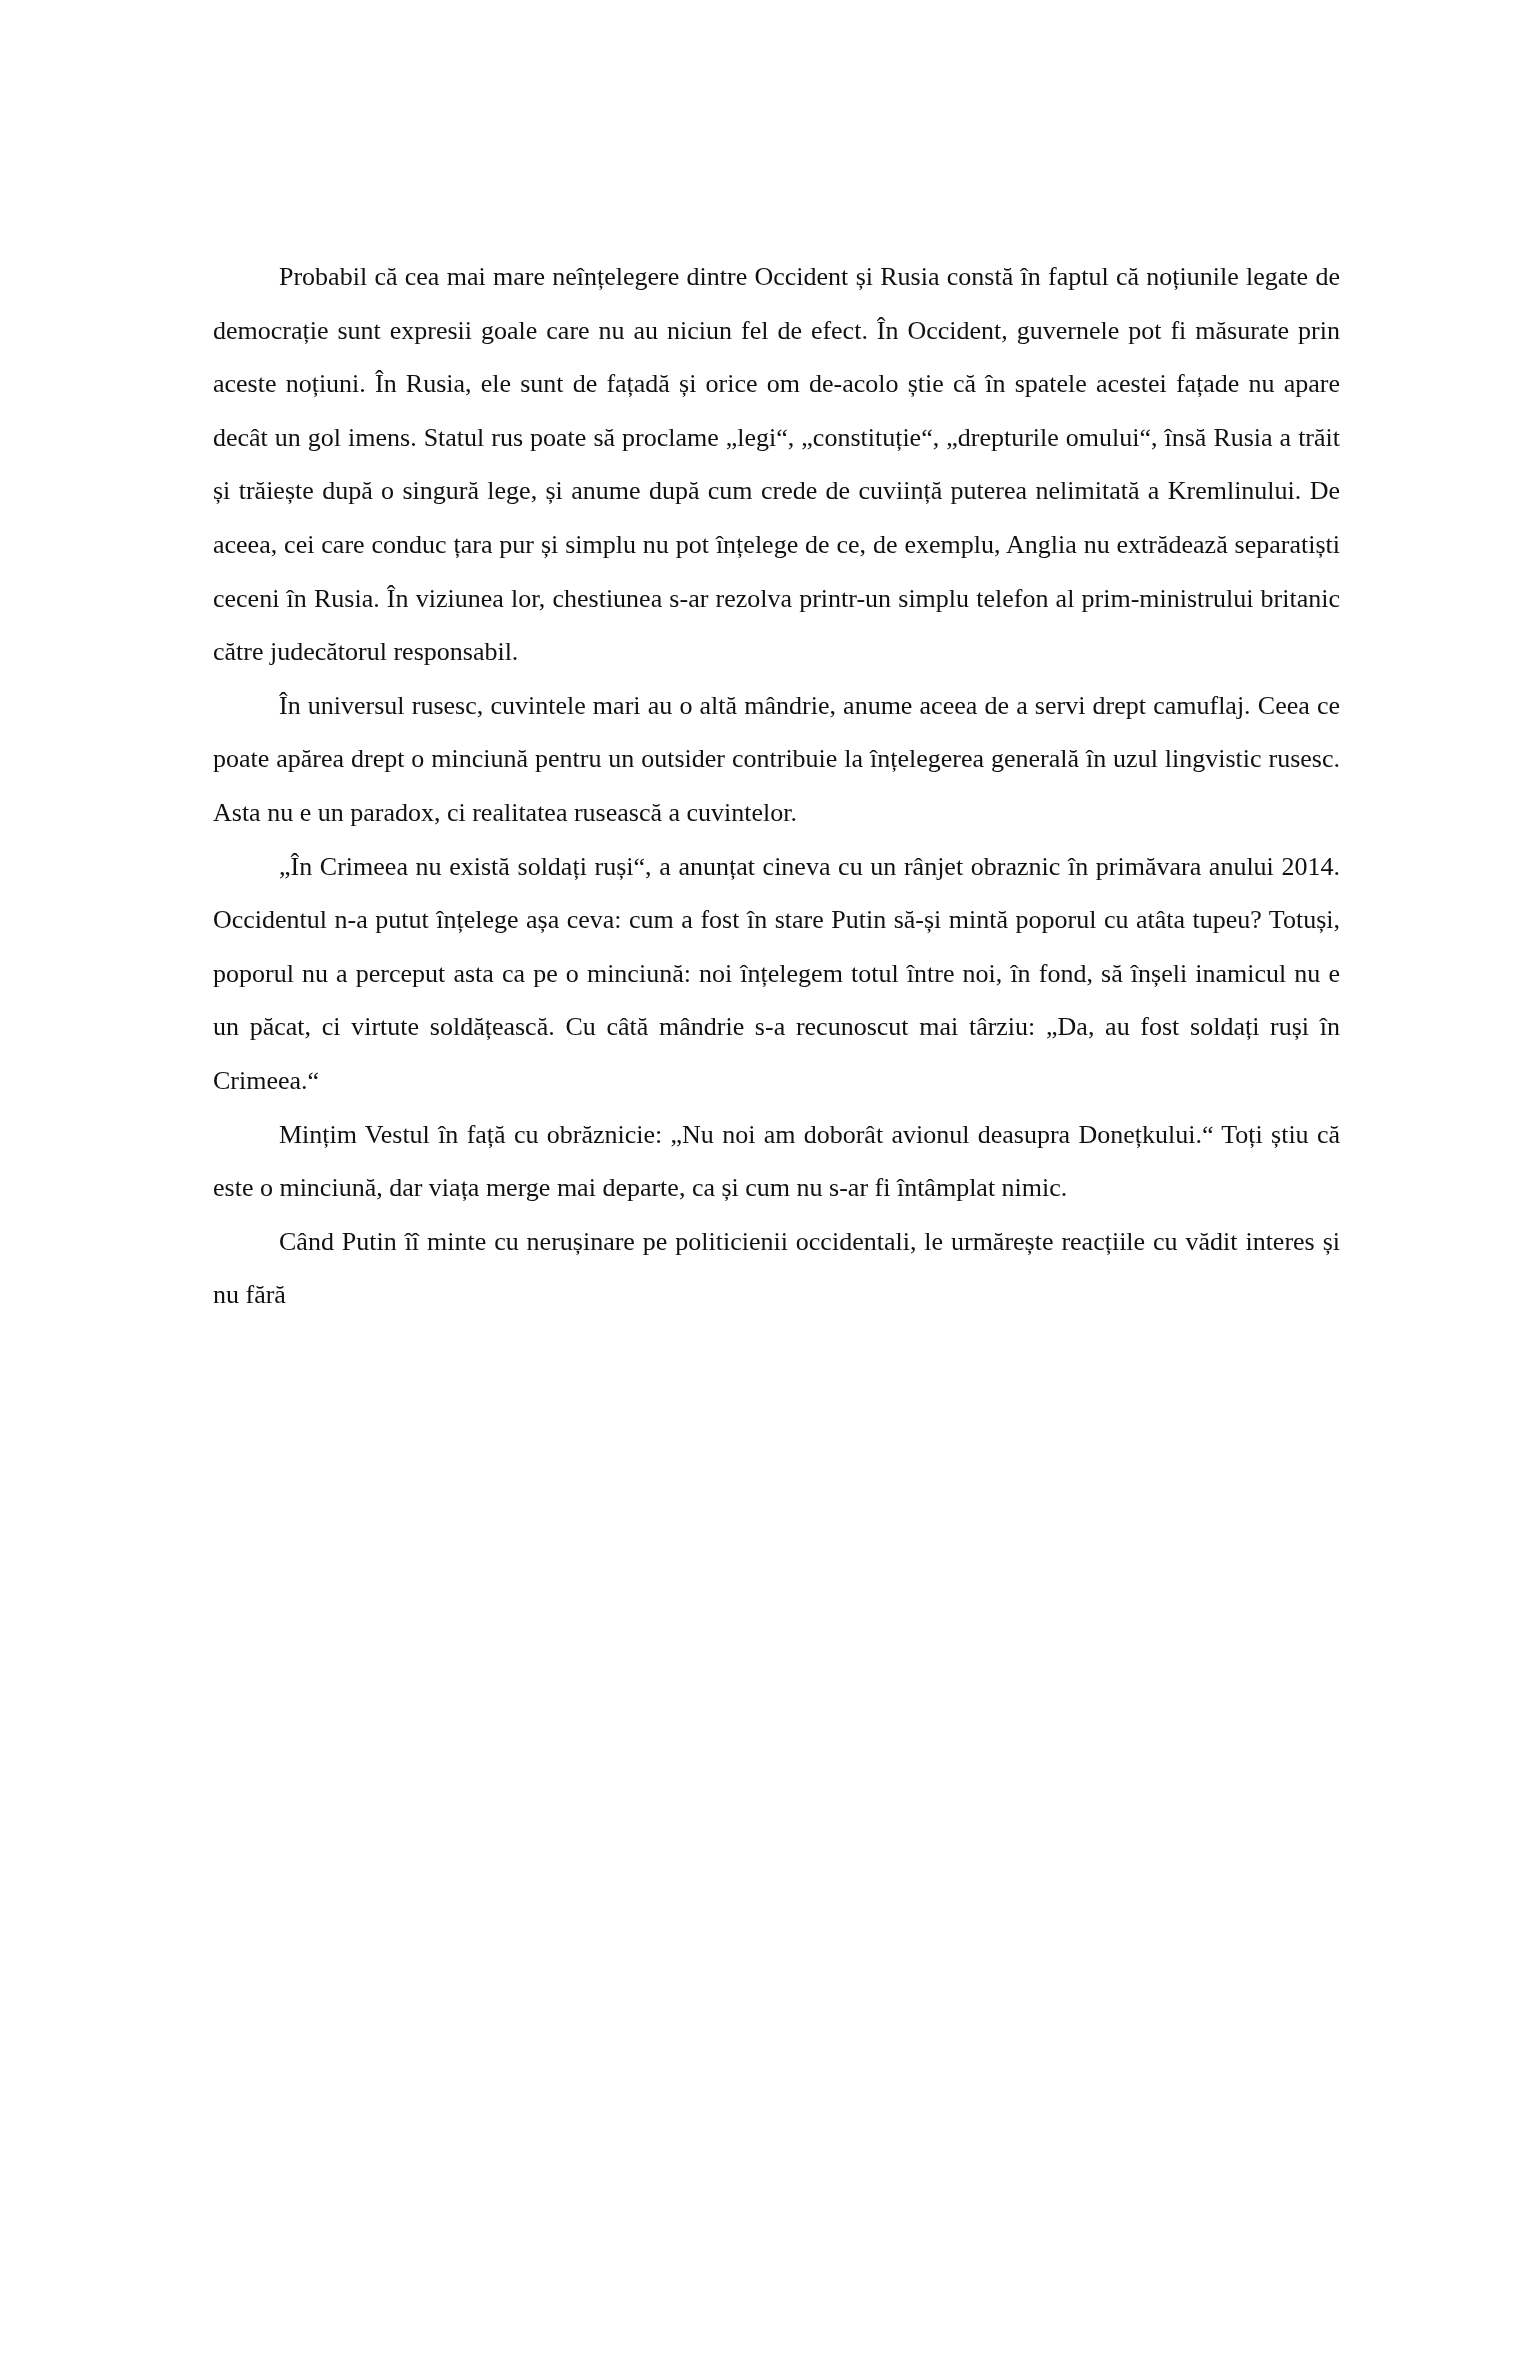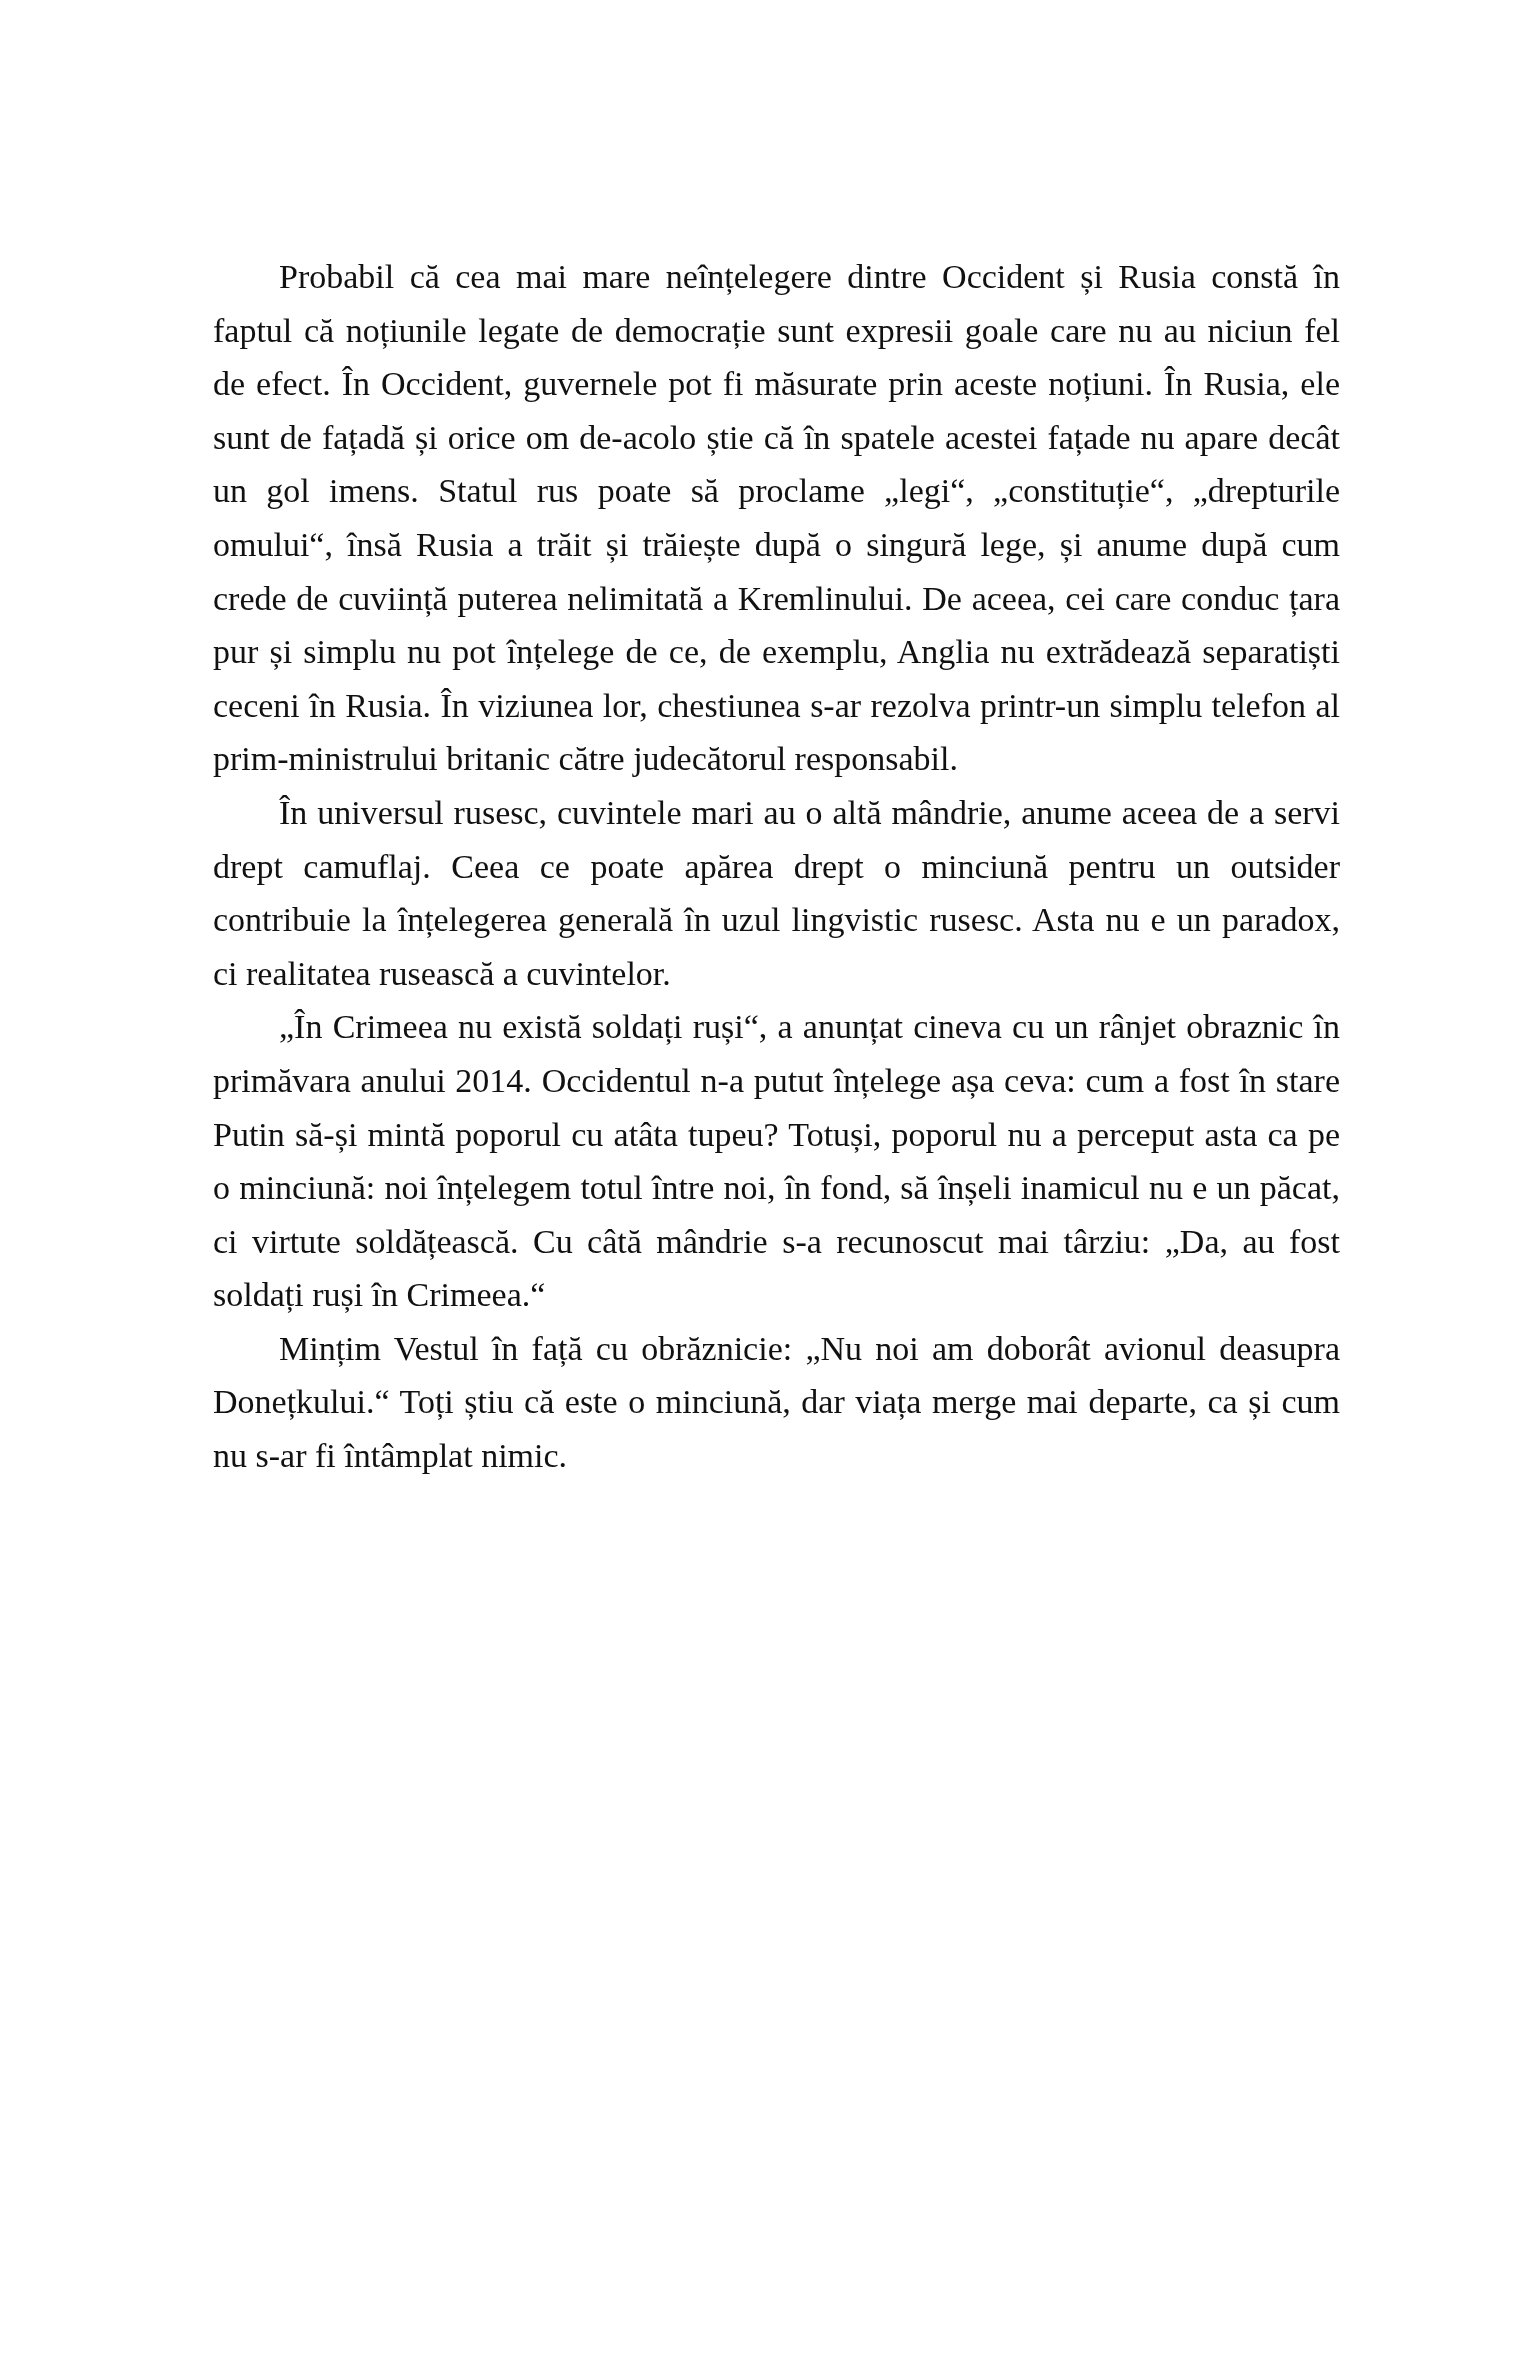--- a/index.html
+++ b/index.html
@@ -46,34 +46,35 @@
   }
   .body-block {
     position: absolute;
     top: 250px;
     left: 213px;
     width: 1127px;
   }
   p.para {
     margin: 0;
     font-family: "Liberation Serif", serif;
-    font-size: 34px;
+    font-size: 26px;
     line-height: 53.6px;
     text-align: justify;
     text-indent: 66px;
     color: #111111;
     hyphens: none;
   }
 </style>
 </head>
 <body>
 
 <div class="page">
 
 
   <div class="body-block">
     <p class="para">Probabil că cea mai mare neînțelegere dintre Occident și Rusia constă în faptul că noțiunile legate de democrație sunt expresii goale care nu au niciun fel de efect. În Occident, guvernele pot fi măsurate prin aceste noțiuni. În Rusia, ele sunt de fațadă și orice om de-acolo știe că în spatele acestei fațade nu apare decât un gol imens. Statul rus poate să proclame „legi“, „constituție“, „drepturile omului“, însă Rusia a trăit și trăiește după o singură lege, și anume după cum crede de cuviință puterea nelimitată a Kremlinului. De aceea, cei care conduc țara pur și simplu nu pot înțelege de ce, de exemplu, Anglia nu extrădează separatiști ceceni în Rusia. În viziunea lor, chestiunea s-ar rezolva printr-un simplu telefon al prim-ministrului britanic către judecătorul responsabil.</p>
     <p class="para">În universul rusesc, cuvintele mari au o altă mândrie, anume aceea de a servi drept camuflaj. Ceea ce poate apărea drept o minciună pentru un outsider contribuie la înțelegerea generală în uzul lingvistic rusesc. Asta nu e un paradox, ci realitatea rusească a cuvintelor.</p>
     <p class="para">„În Crimeea nu există soldați ruși“, a anunțat cineva cu un rânjet obraznic în primăvara anului 2014. Occidentul n-a putut înțelege așa ceva: cum a fost în stare Putin să-și mintă poporul cu atâta tupeu? Totuși, poporul nu a perceput asta ca pe o minciună: noi înțelegem totul între noi, în fond, să înșeli inamicul nu e un păcat, ci virtute soldățească. Cu câtă mândrie s-a recunoscut mai târziu: „Da, au fost soldați ruși în Crimeea.“</p>
     <p class="para">Mințim Vestul în față cu obrăznicie: „Nu noi am doborât avionul deasupra Donețkului.“ Toți știu că este o minciună, dar viața merge mai departe, ca și cum nu s-ar fi întâmplat nimic.</p>
+    <p class="para">Când Putin îî minte cu nerușinare pe politicienii occidentali, le urmărește reacțiile cu vădit interes și nu fără</p>
   </div>
 
 </div>
 
 </body></html>

